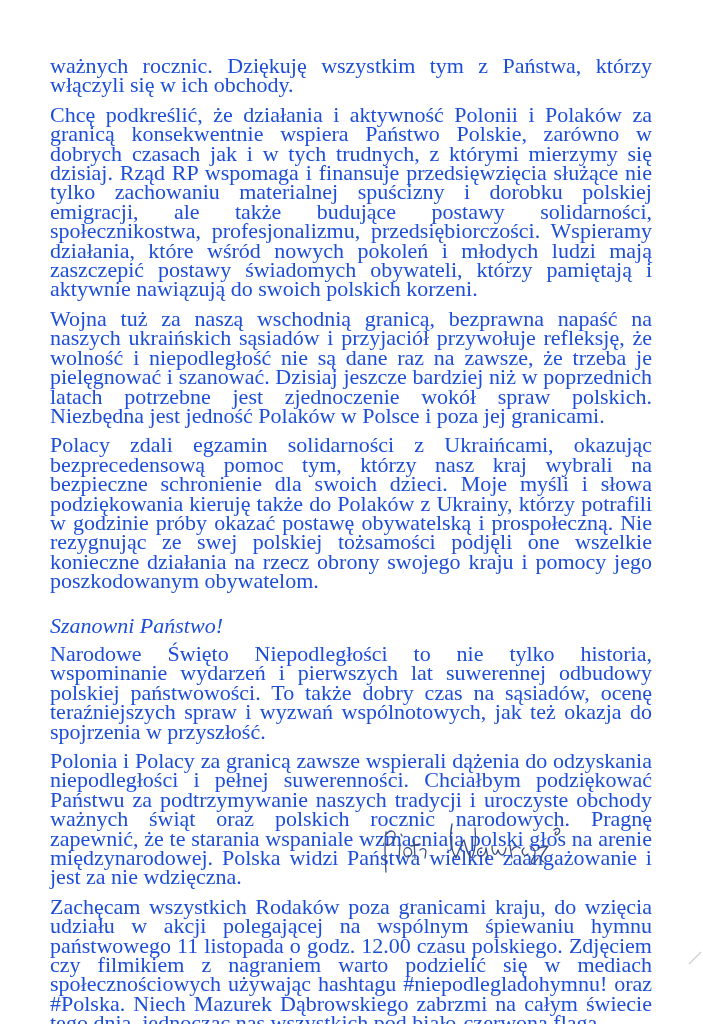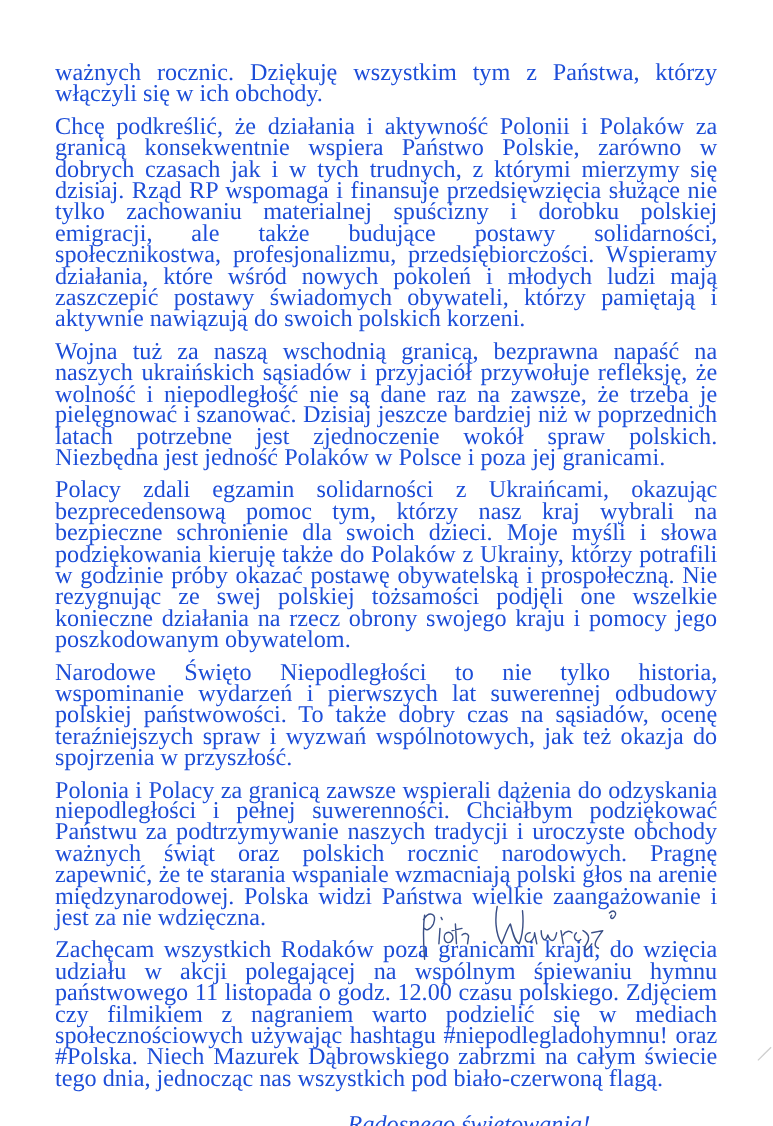--- a/index.html
+++ b/index.html
@@ -17,20 +17,21 @@
 </style>
 </head>
 <body>
 
 <div class="page">
   <p>ważnych rocznic. Dziękuję wszystkim tym z Państwa, którzy włączyli się w ich obchody.</p>
   <p>Chcę podkreślić, że działania i aktywność Polonii i Polaków za granicą konsekwentnie wspiera Państwo Polskie, zarówno w dobrych czasach jak i w tych trudnych, z którymi mierzymy się dzisiaj. Rząd RP wspomaga i finansuje przedsięwzięcia służące nie tylko zachowaniu materialnej spuścizny i dorobku polskiej emigracji, ale także budujące postawy solidarności, społecznikostwa, profesjonalizmu, przedsiębiorczości. Wspieramy działania, które wśród nowych pokoleń i młodych ludzi mają zaszczepić postawy świadomych obywateli, którzy pamiętają i aktywnie nawiązują do swoich polskich korzeni.</p>
   <p>Wojna tuż za naszą wschodnią granicą, bezprawna napaść na naszych ukraińskich sąsiadów i przyjaciół przywołuje refleksję, że wolność i niepodległość nie są dane raz na zawsze, że trzeba je pielęgnować i szanować. Dzisiaj jeszcze bardziej niż w poprzednich latach potrzebne jest zjednoczenie wokół spraw polskich. Niezbędna jest jedność Polaków w Polsce i poza jej granicami.</p>
   <p>Polacy zdali egzamin solidarności z Ukraińcami, okazując bezprecedensową pomoc tym, którzy nasz kraj wybrali na bezpieczne schronienie dla swoich dzieci. Moje myśli i słowa podziękowania kieruję także do Polaków z Ukrainy, którzy potrafili w godzinie próby okazać postawę obywatelską i prospołeczną. Nie rezygnując ze swej polskiej tożsamości podjęli one wszelkie konieczne działania na rzecz obrony swojego kraju i pomocy jego poszkodowanym obywatelom.</p>
 
+  <p class="salutation">Szanowni Państwo!</p>
 
   <p>Narodowe Święto Niepodległości to nie tylko historia, wspominanie wydarzeń i pierwszych lat suwerennej odbudowy polskiej państwowości. To także dobry czas na sąsiadów, ocenę teraźniejszych spraw i wyzwań wspólnotowych, jak też okazja do spojrzenia w przyszłość.</p>
   <p>Polonia i Polacy za granicą zawsze wspierali dążenia do odzyskania niepodległości i pełnej suwerenności. Chciałbym podziękować Państwu za podtrzymywanie naszych tradycji i uroczyste obchody ważnych świąt oraz polskich rocznic narodowych. Pragnę zapewnić, że te starania wspaniale wzmacniają polski głos na arenie międzynarodowej. Polska widzi Państwa wielkie zaangażowanie i jest za nie wdzięczna.</p>
   <p>Zachęcam wszystkich Rodaków poza granicami kraju, do wzięcia udziału w akcji polegającej na wspólnym śpiewaniu hymnu państwowego 11 listopada o godz. 12.00 czasu polskiego. Zdjęciem czy filmikiem z nagraniem warto podzielić się w mediach społecznościowych używając hashtagu #niepodlegladohymnu! oraz #Polska. Niech Mazurek Dąbrowskiego zabrzmi na całym świecie tego dnia, jednocząc nas wszystkich pod biało-czerwoną flagą.</p>
 
   <p class="closing">Radosnego świętowania!</p>
 </div>
 
 <svg class="signature" viewBox="0 0 240 60">
   <g fill="none" stroke="#3a4f86" stroke-width="1.3" stroke-linecap="round" stroke-linejoin="round">

